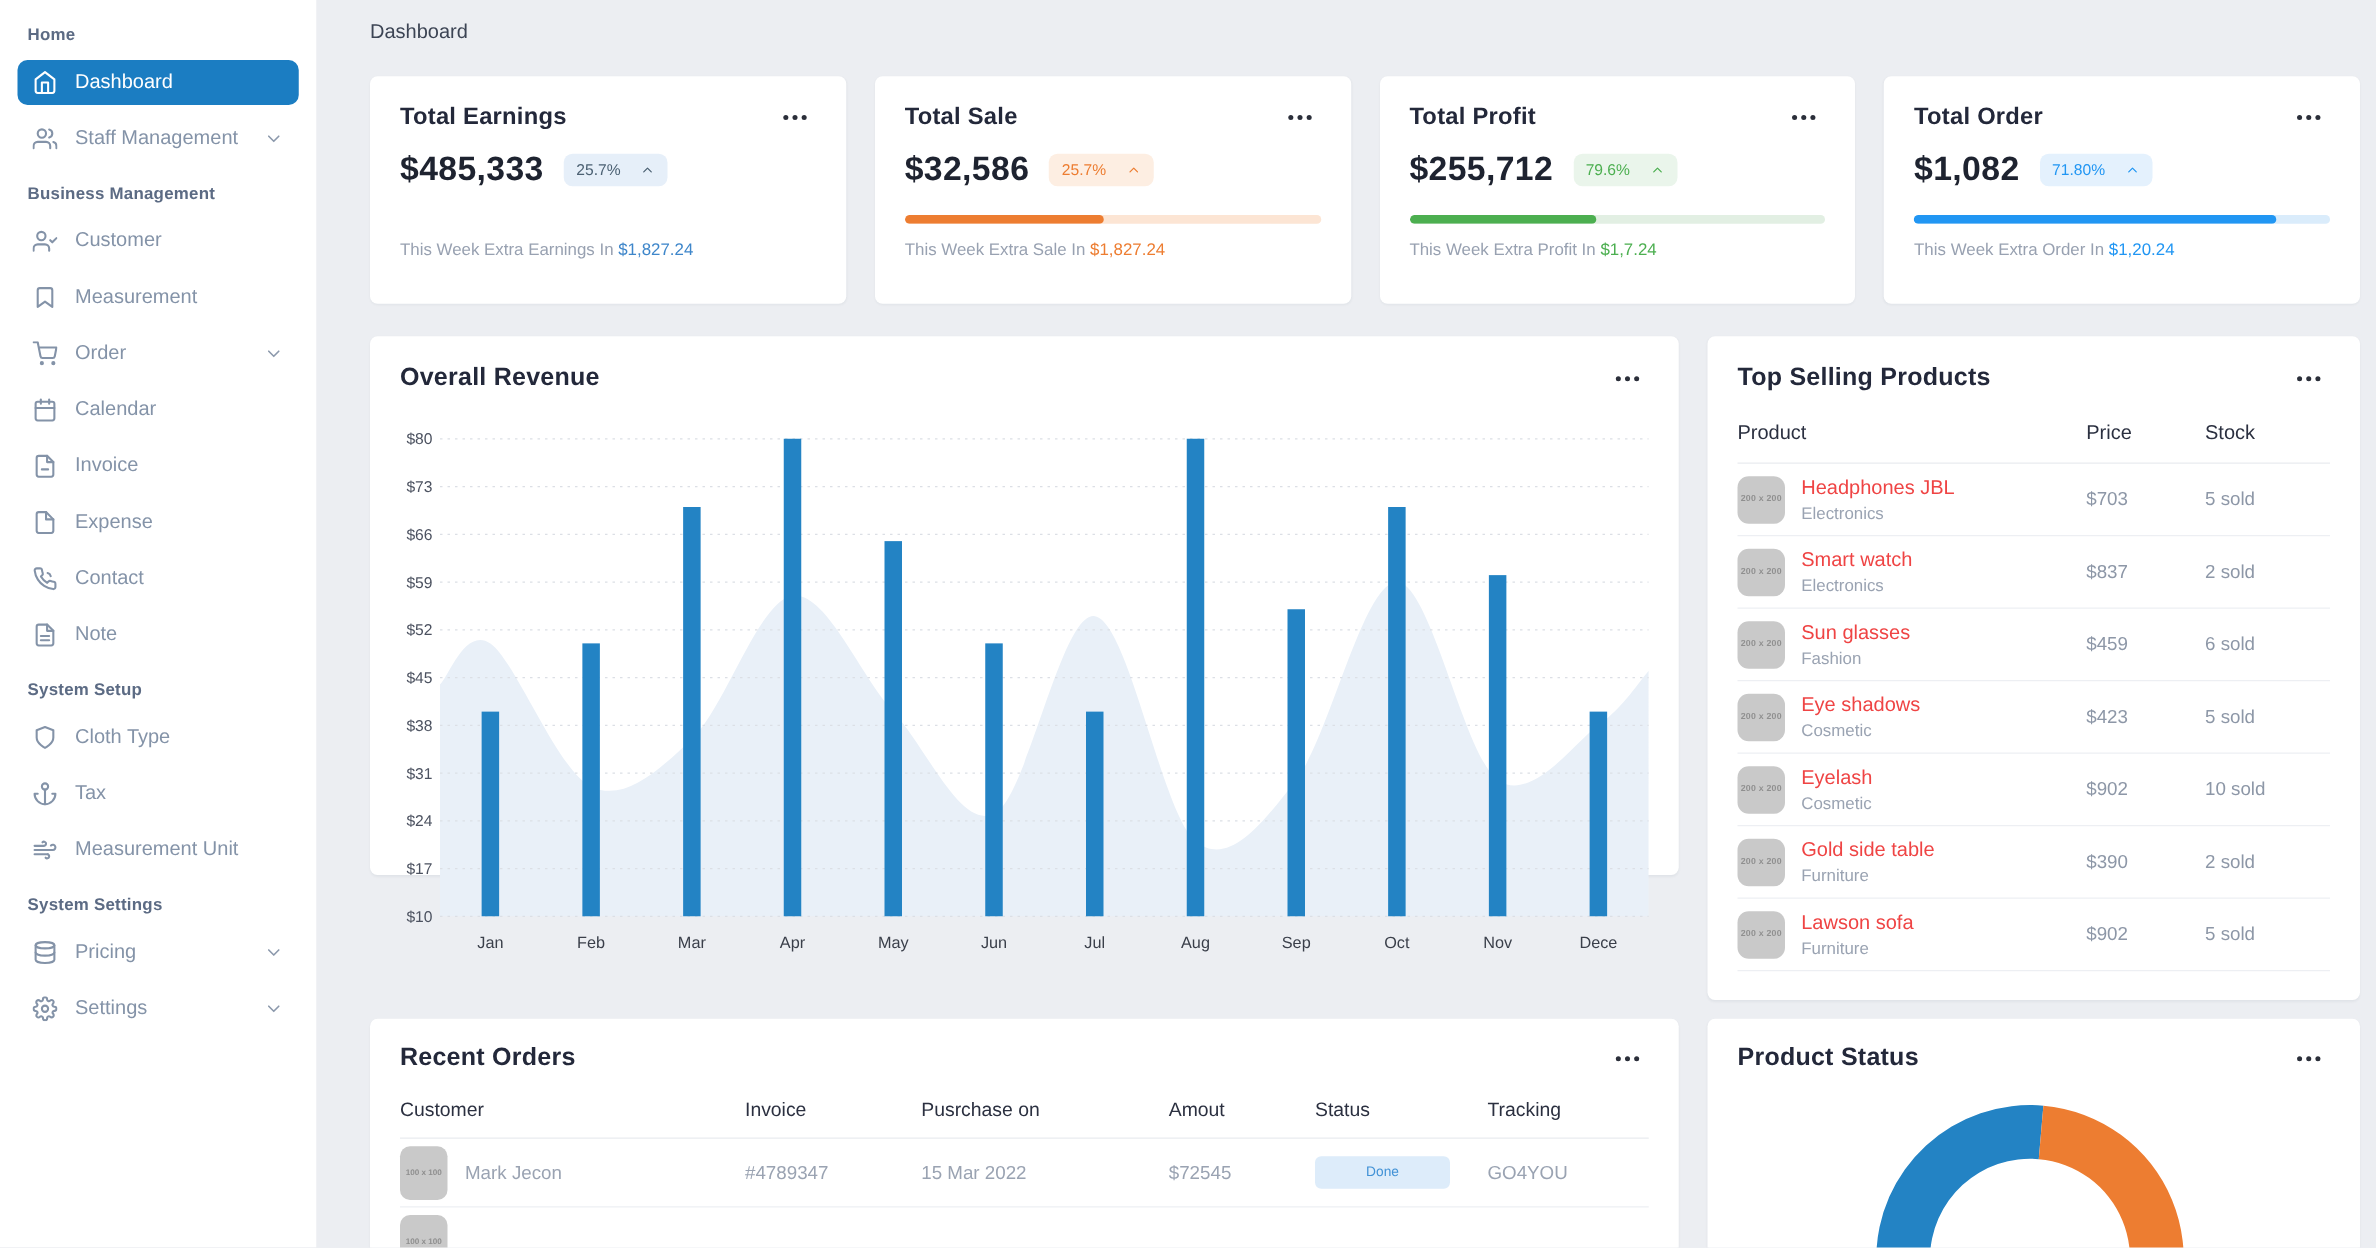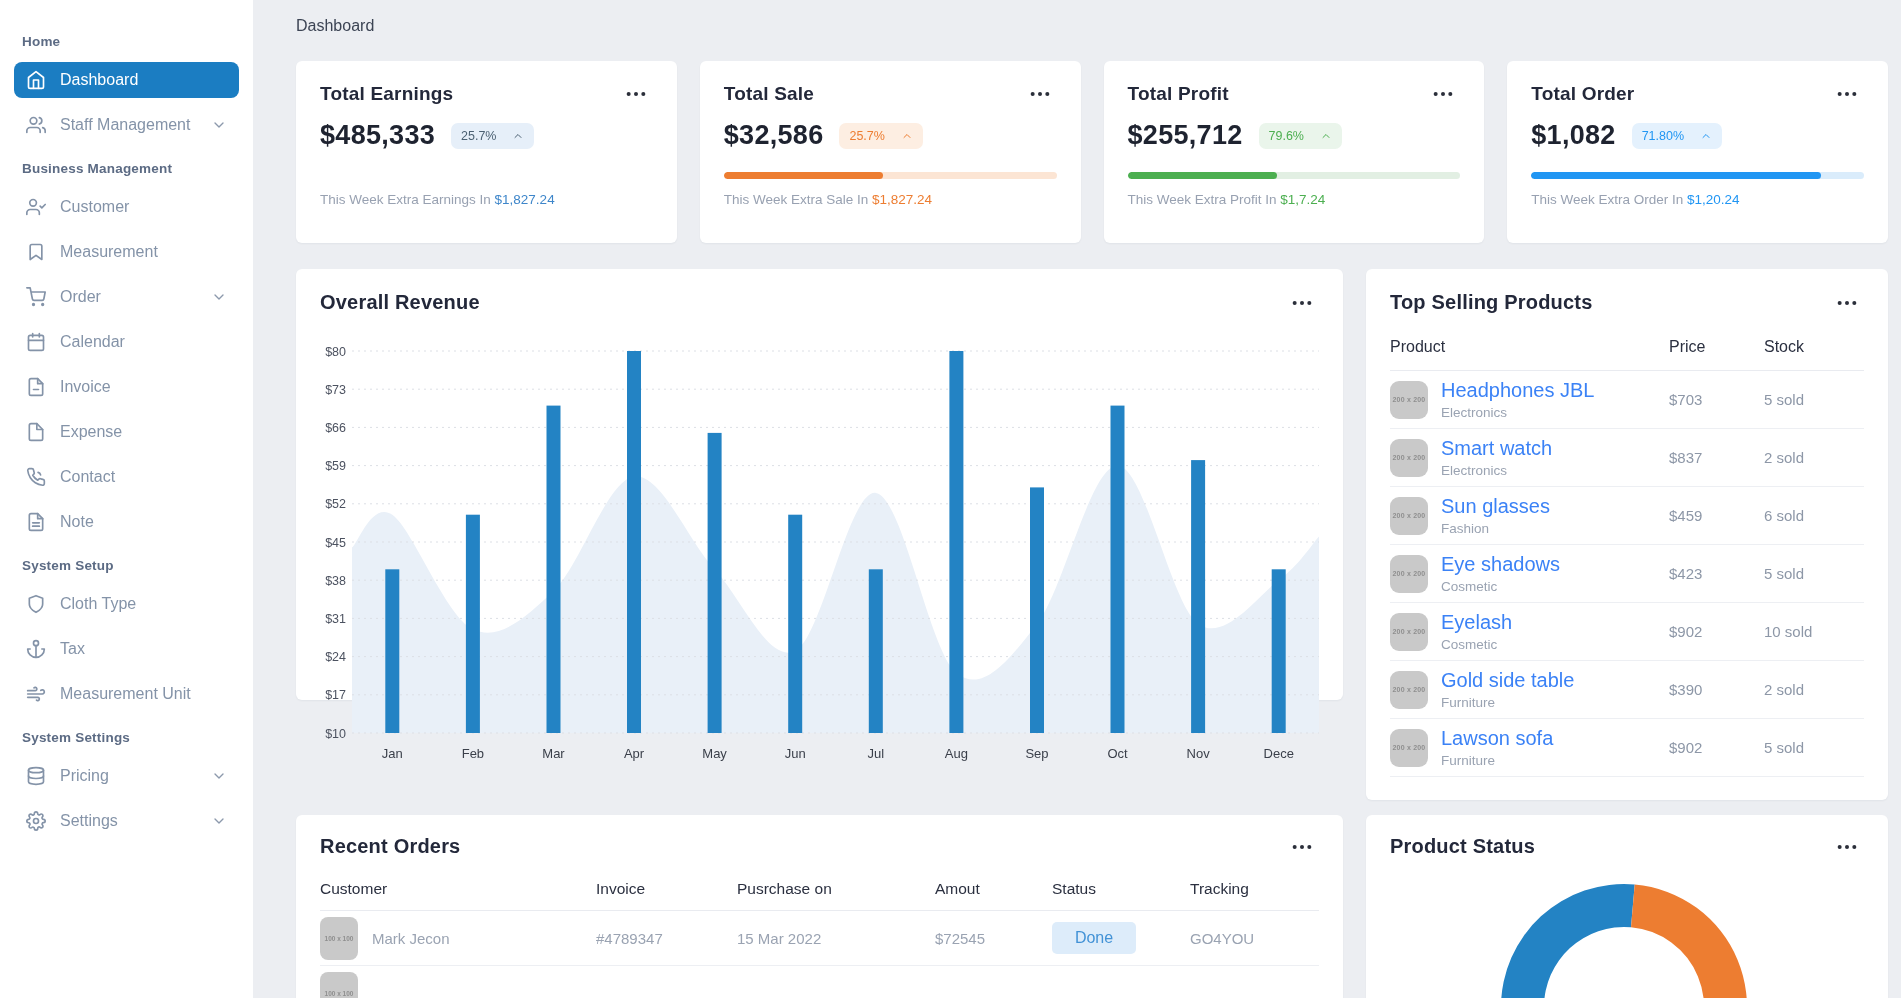--- a/index.html
+++ b/index.html
@@ -1,18 +1,18 @@
 <!DOCTYPE html>
 <html><head>
 <meta charset="utf-8">
 <style>
   html,body{margin:0;padding:0}
   body{width:1901px;height:998px;overflow:hidden;display:flex;background:#eceef2;font-family:"Liberation Sans",sans-serif;-webkit-font-smoothing:antialiased}
   
-  .sidebar{width:253px;min-width:253px;background:#fff;height:998px;padding:30px 14px 0;box-sizing:border-box}
+  .sidebar{width:253px;min-width:253px;background:#fff;height:998px;padding:16px 14px 0;box-sizing:border-box}
   .section-label{font-size:13.5px;font-weight:700;color:#5c6b84;margin:18px 8px 13px;letter-spacing:.2px}
   .section-label:first-child{margin-top:4px}
   .side-item{display:flex;align-items:center;gap:14px;height:36px;padding:0 12px;margin-bottom:9px;border-radius:8px;color:#8493a8;font-size:16px;cursor:pointer}
   .side-item .ico{width:20px;height:20px;flex:0 0 20px}
   .side-item .lbl{flex:1;white-space:nowrap}
   .side-item .chev{width:16px;height:16px;color:#8c99ac}
   .side-item.active{background:#1b7dc2;color:#fff}
   
   .main{flex:1;padding:0 13px 0 43px;box-sizing:border-box}
   .page-header{height:52px;display:flex;align-items:center}
@@ -38,30 +38,30 @@
   .mid-row{display:grid;grid-template-columns:1047px 1fr;gap:23px;margin-top:26px;align-items:start}
   .bottom-row{display:grid;grid-template-columns:1047px 1fr;gap:23px;margin-top:15px;align-items:start}
   .revenue-card{height:431px;padding:22px 24px}
   .revenue-card svg.chart{display:block;margin-top:6px}
   
   .products-card{height:531px;padding:22px 24px}
   .prod-header{display:grid;grid-template-columns:1fr 95px 100px;margin-top:24px;padding-bottom:14px;border-bottom:1px solid #e9ebf0;font-size:16px;color:#2b3040;font-weight:500}
   .prod-row{display:grid;grid-template-columns:1fr 95px 100px;align-items:center;height:57px;border-bottom:1px solid #edeff3}
   .prod-cell{display:flex;align-items:center;gap:13px}
   .thumb{width:38px;height:38px;border-radius:9px;background:#c9c9c9;color:#8f8f8f;font-size:7px;display:flex;align-items:center;justify-content:center;font-weight:700;letter-spacing:.2px}
-  .prod-name{font-size:20px;color:#3b82f6}
+  .prod-name{font-size:16px;color:#ef4444}
   .prod-cat{font-size:13.5px;color:#9aa3b2;margin-top:3px}
   .prod-price,.prod-stock{font-size:15px;color:#8d97a7}
   
   .orders-card{height:340px;padding:20px 24px}
   .orders-header{display:grid;grid-template-columns:276px 141px 198px 117px 138px 1fr;margin-top:22px;padding-bottom:12px;border-bottom:1px solid #e9ebf0;font-size:15.5px;color:#2b3040;font-weight:500}
   .order-row{display:grid;grid-template-columns:276px 141px 198px 117px 138px 1fr;align-items:center;height:54px;border-bottom:1px solid #edeff3;font-size:15px;color:#9aa3b2}
   .cust-cell{display:flex;align-items:center}
   .avatar{width:38px;height:43px;border-radius:8px;background:#c9c9c9;color:#8f8f8f;font-size:6.5px;display:inline-flex;align-items:center;justify-content:center;font-weight:700;margin-right:14px}
-  .status-badge{display:inline-block;background:#ddecfa;color:#4292d6;font-size:16px;padding:7px 0;width:84px;text-align:center;border-radius:5px}
+  .status-badge{display:inline-block;background:#ddecfa;color:#4292d6;font-size:11px;padding:7px 0;width:108px;text-align:center;border-radius:5px}
   
   .status-card{height:340px;padding:20px 24px}
   .status-card svg.donut{display:block;margin-top:8px}
 </style>
 </head>
 <body>
 
 <aside class="sidebar">
   <nav id="side-nav">
       <div class="section-label">Home</div>

